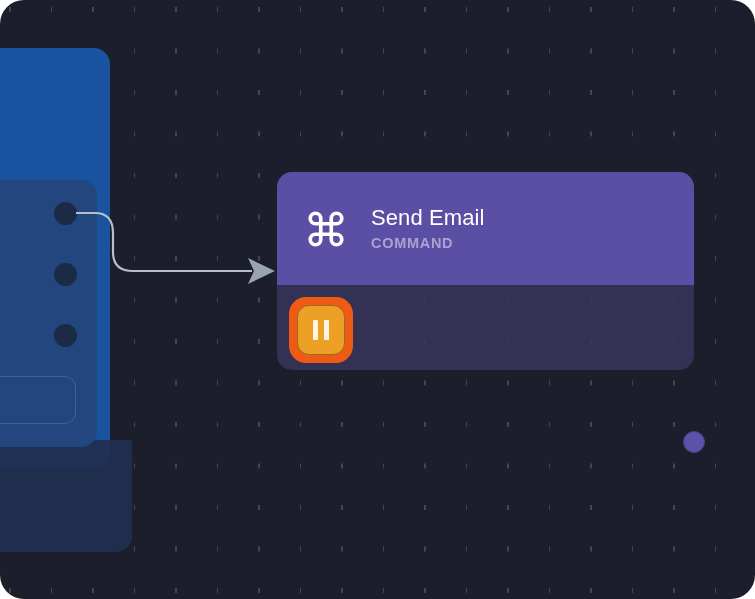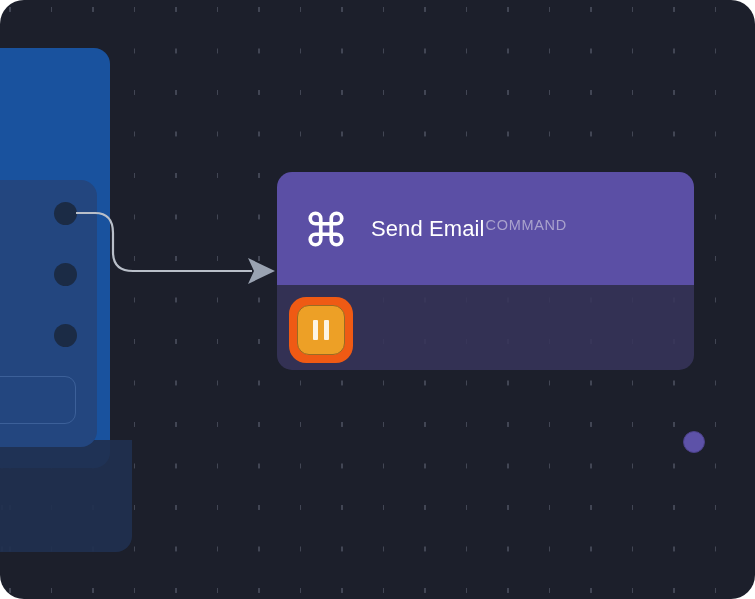--- a/index.html
+++ b/index.html
@@ -134,35 +134,35 @@
     width: 46px;
     height: 46px;
     flex: 0 0 auto;
     display: flex;
     align-items: center;
     justify-content: center;
     margin-right: 22px;
   }
   .cmd-titles {
     display: flex;
-    flex-direction: row;
+    flex-direction: column;
     justify-content: center;
     gap: 1px;
   }
   .cmd-title {
     color: #ffffff;
     font-size: 22px;
     font-weight: 400;
     line-height: 28px;
     letter-spacing: 0.1px;
   }
   .cmd-subtitle {
     color: #a9a2cd;
     font-size: 14.5px;
-    font-weight: normal;
+    font-weight: bold;
     line-height: 20px;
     letter-spacing: 0.7px;
   }
   .cmd-node-body {
     position: absolute;
     left: 0;
     top: 113px;
     width: 100%;
     height: 85px;
     background: rgba(55, 52, 90, 0.88);

